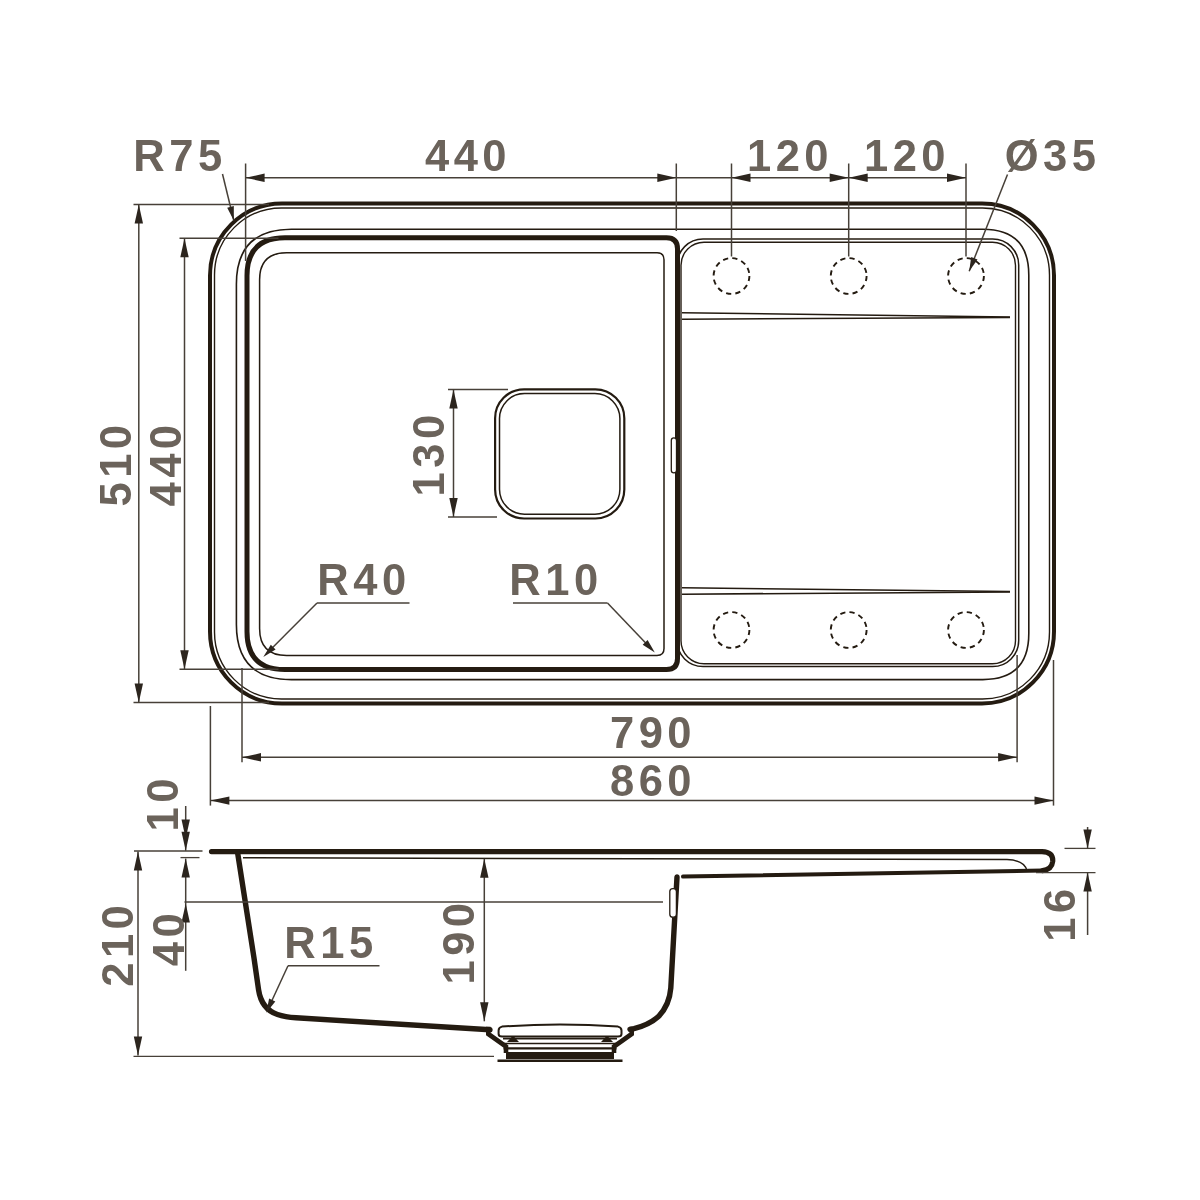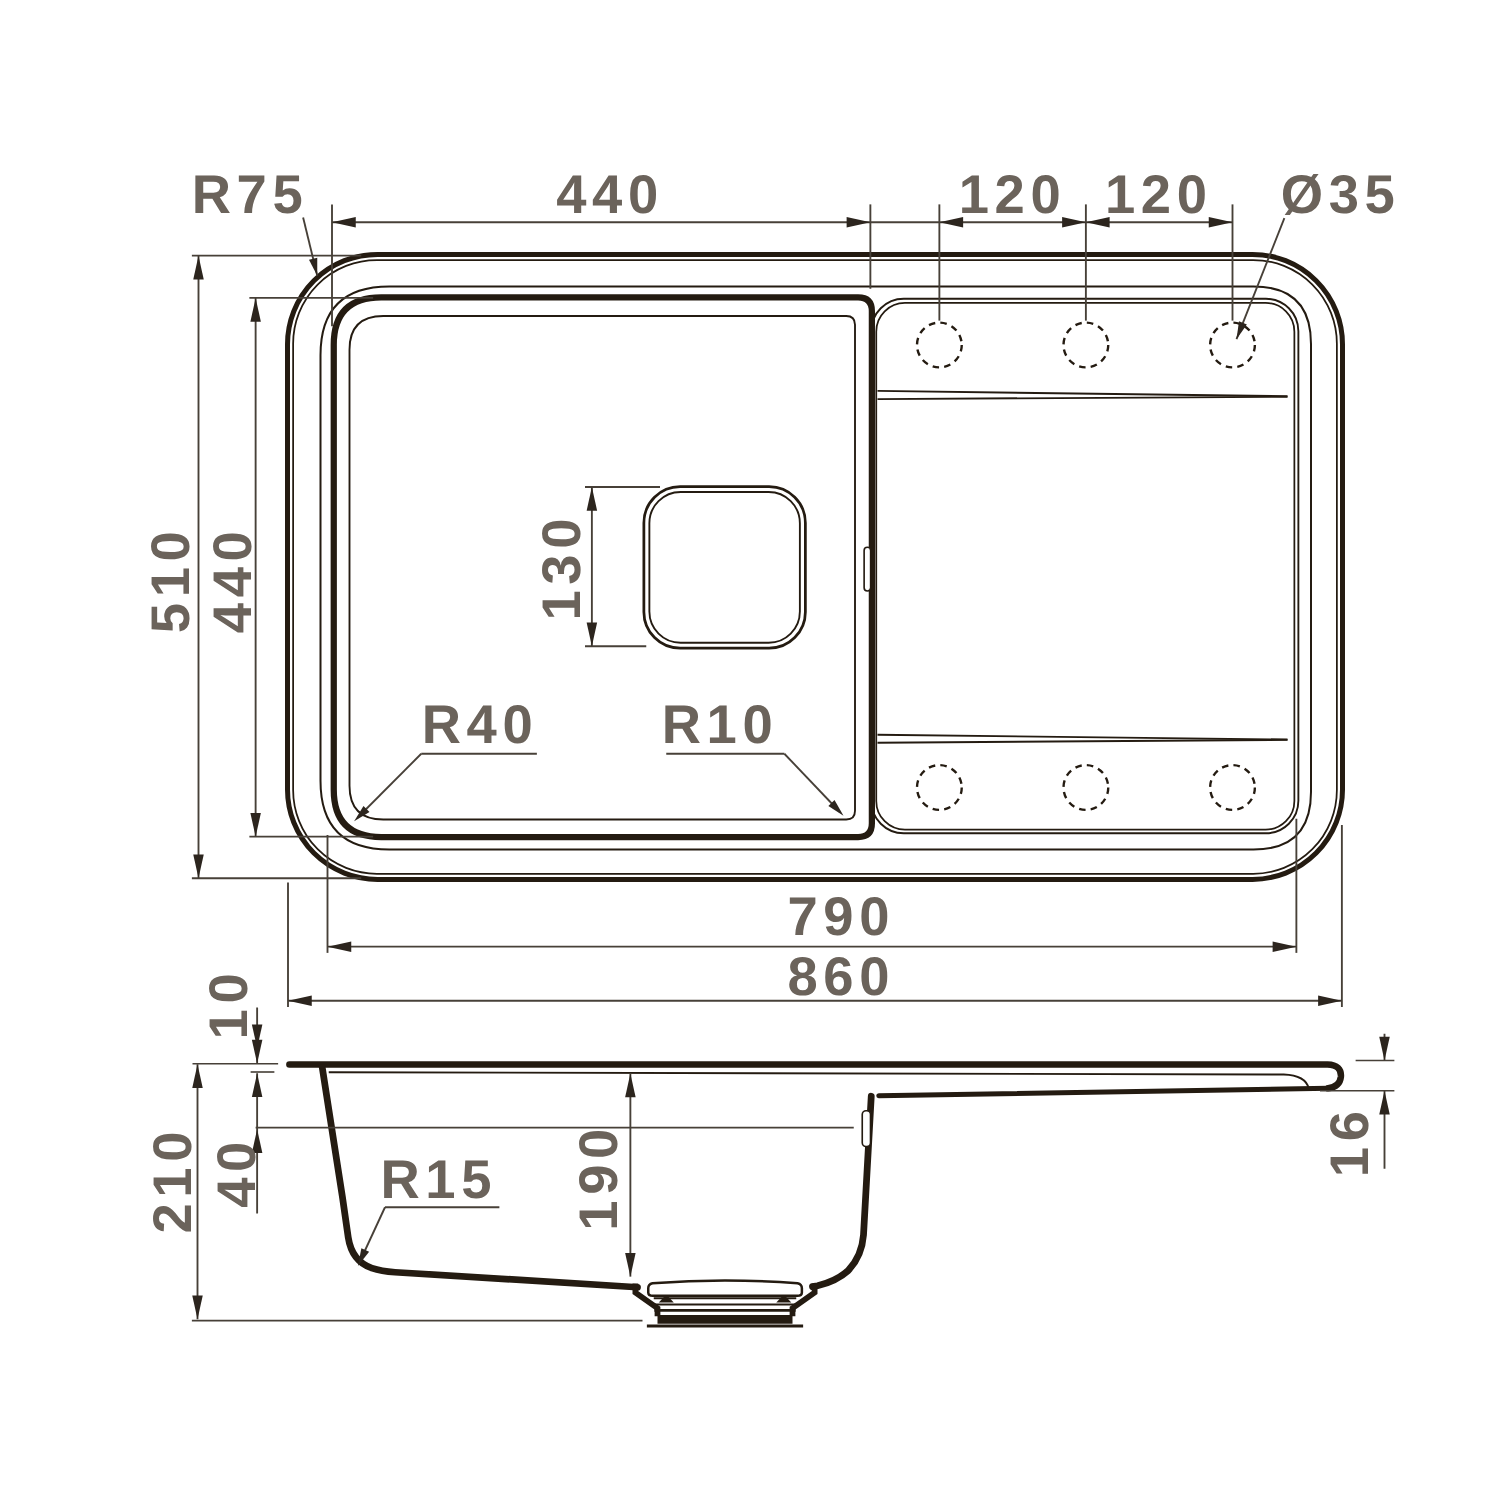--- a/index.html
+++ b/index.html
@@ -1,16 +1,16 @@
 <!DOCTYPE html>
 <html><head>
 <meta charset="utf-8">
 <style>
   html,body{margin:0;padding:0;background:#ffffff;}
-  .wrap{width:1016px;height:1200px;background:#1d4ed8;margin-left:20px;}
+  .wrap{width:1016px;height:1200px;background:#1d4ed8;}
   text{font-family:"Liberation Sans",sans-serif;font-weight:bold;fill:#6b635b;}
   .d{font-size:43.5px;letter-spacing:4.5px;}
 </style>
 </head>
 <body>
 <div class="wrap">
 <svg width="1200" height="1200" viewBox="0 0 1200 1200">
 <rect x="0" y="0" width="1200" height="1200" fill="#ffffff"></rect>
 
 <g stroke="#241b11" fill="none">

